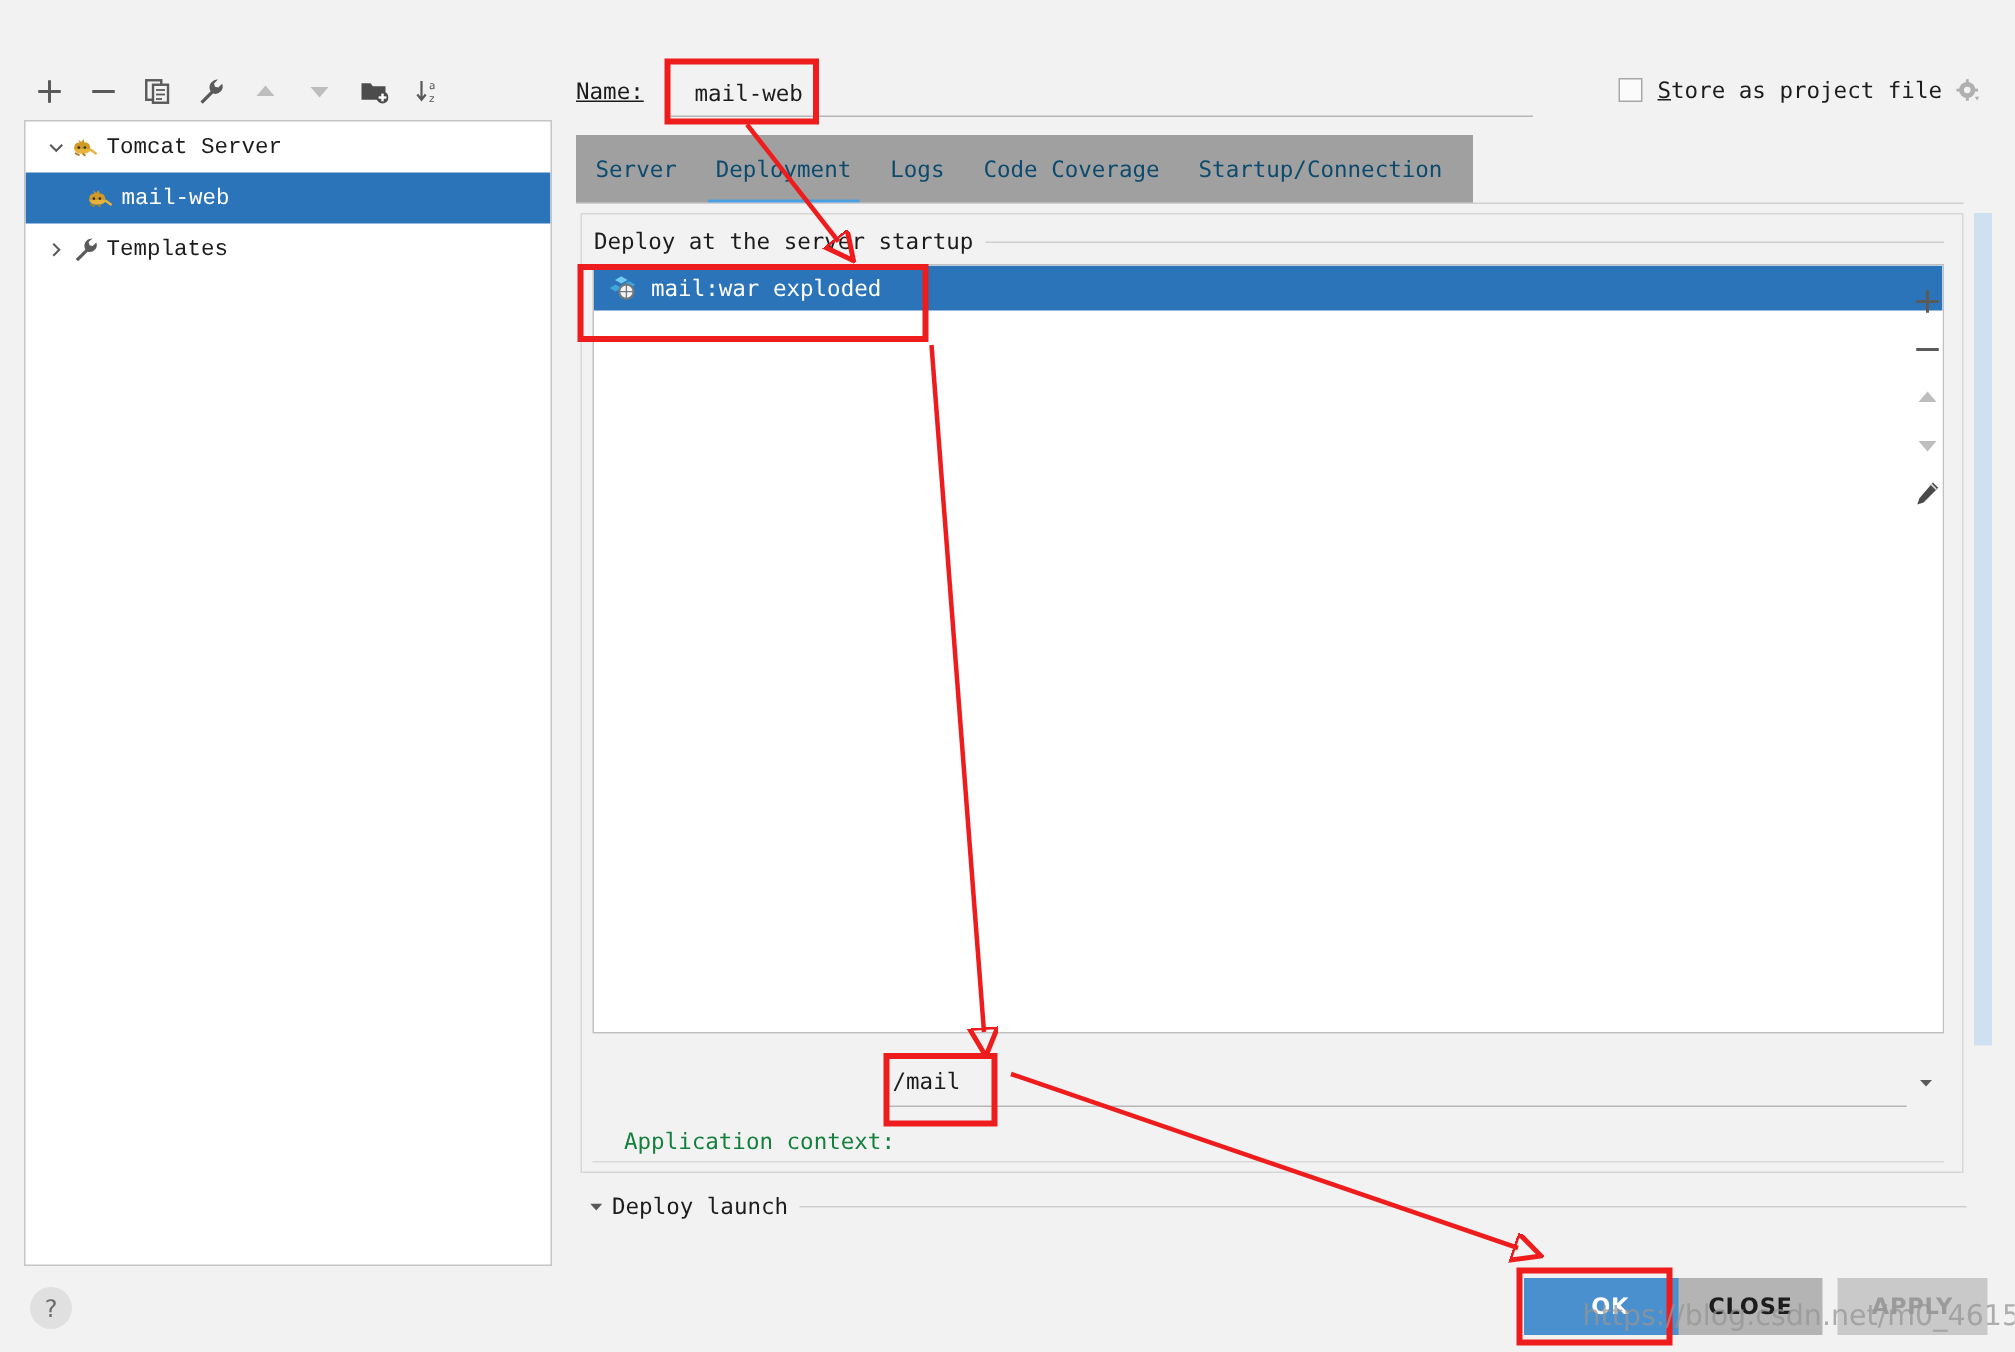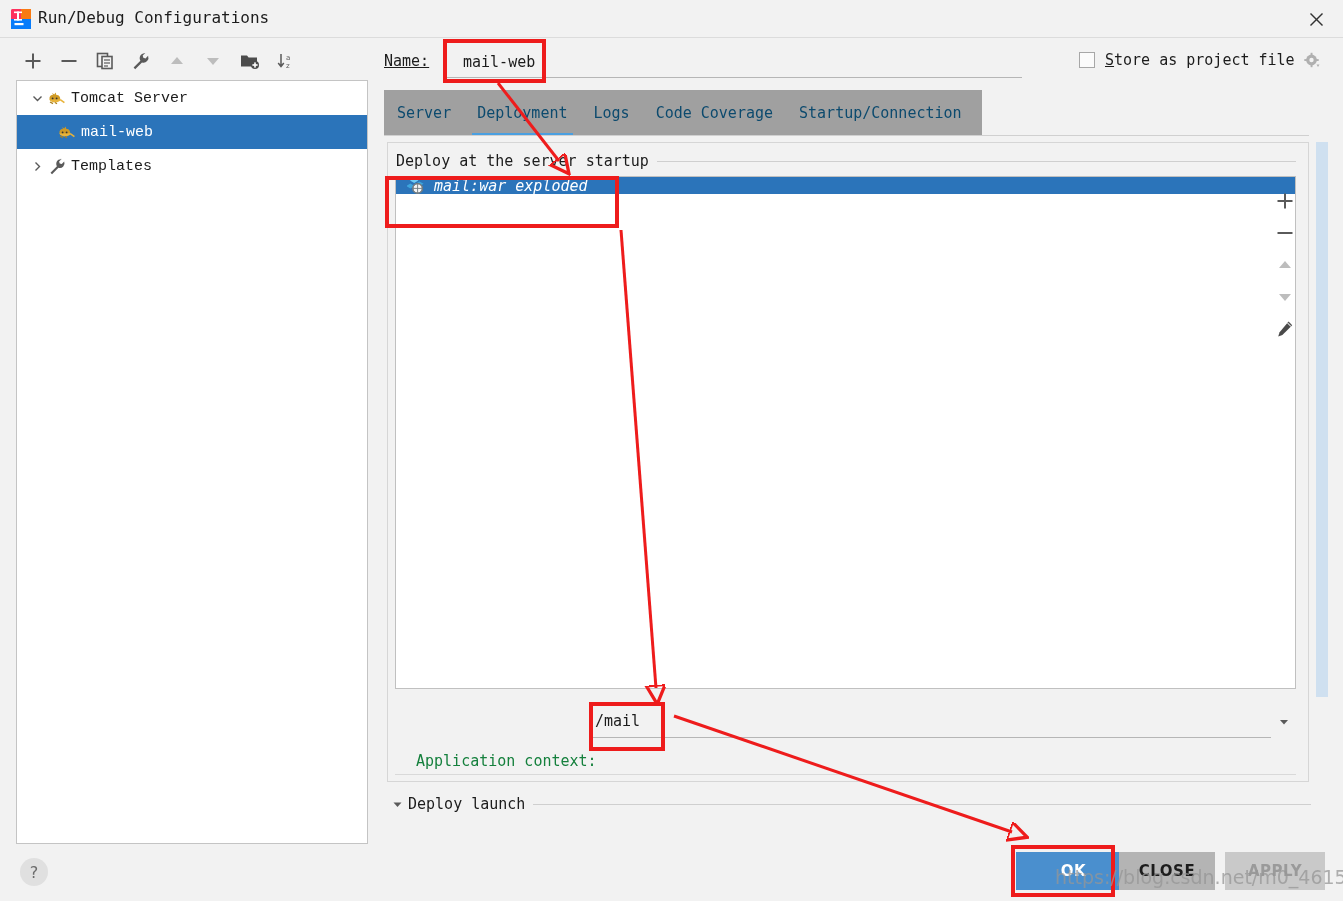--- a/index.html
+++ b/index.html
@@ -167,27 +167,26 @@
     width: 901px; height: 513px;
     border: 1px solid #c0c0c0;
     background: #ffffff;
   }
   .deploy-list {
     position: absolute; left: 0; top: 0; right: 0; bottom: 0;
     background: #ffffff;
     overflow: hidden;
   }
   .deploy-item {
-    height: 17px;
+    height: 30px;
     display: flex; align-items: center;
     padding-left: 10px;
     font-size: 15px;
     cursor: pointer;
     white-space: nowrap;
-    font-style: italic;
   }
   .deploy-item.selected { background: #2b74ba; color: #ffffff; }
   .deploy-item .di-ico {
     width: 22px; height: 20px; flex: 0 0 22px; margin-right: 6px;
     display: flex; align-items: center; justify-content: center;
   }
 
   .side-tools {
     position: absolute; left: 1268px; top: 180px;
     width: 34px; height: 505px;
@@ -321,42 +320,20 @@
     white-space: nowrap;
     z-index: 40;
     pointer-events: none;
   }
 </style>
 </head>
 <body>
 
 <div id="root">
 
-  <div class="titlebar">
-    <div class="title-icon">
-      <svg width="20" height="20" viewBox="0 0 20 20">
-        <rect x="0" y="0" width="20" height="20" rx="2" fill="#fe315d"></rect>
-        <rect x="0" y="0" width="10" height="10" rx="2" fill="#fe315d"></rect>
-        <rect x="10" y="0" width="10" height="10" fill="#f97a12"></rect>
-        <rect x="0" y="10" width="10" height="10" fill="#087cfa"></rect>
-        <rect x="10" y="10" width="10" height="10" fill="#087cfa"></rect>
-        <rect x="3" y="2.5" width="8" height="1.6" fill="#fff"></rect>
-        <rect x="6" y="2.5" width="2" height="9" fill="#fff"></rect>
-        <rect x="3" y="10" width="8" height="1.6" fill="#fff"></rect>
-        <rect x="3.5" y="14" width="9" height="2.2" fill="#fff"></rect>
-      </svg>
-    </div>
-    <div class="title-text">Run/Debug Configurations</div>
-    <div class="title-close">
-      <svg width="15" height="15" viewBox="0 0 15 15">
-        <line x1="1.5" y1="1.5" x2="13.5" y2="13.5" stroke="#333" stroke-width="1.4"></line>
-        <line x1="13.5" y1="1.5" x2="1.5" y2="13.5" stroke="#333" stroke-width="1.4"></line>
-      </svg>
-    </div>
-  </div>
 
   <div class="left-toolbar">
     <div class="tb-btn">
       <svg width="18" height="18" viewBox="0 0 18 18">
         <rect x="8" y="1.5" width="2" height="15" fill="#5a5a5a"></rect>
         <rect x="1.5" y="8" width="15" height="2" fill="#5a5a5a"></rect>
       </svg>
     </div>
     <div class="tb-btn">
       <svg width="18" height="18" viewBox="0 0 18 18">

